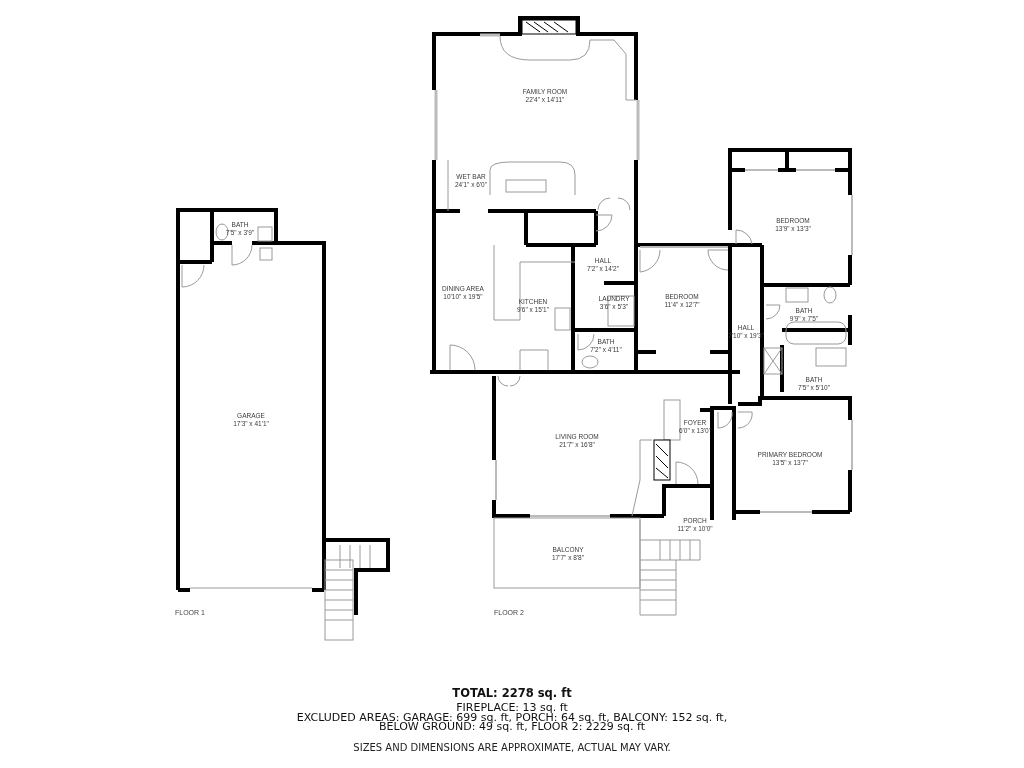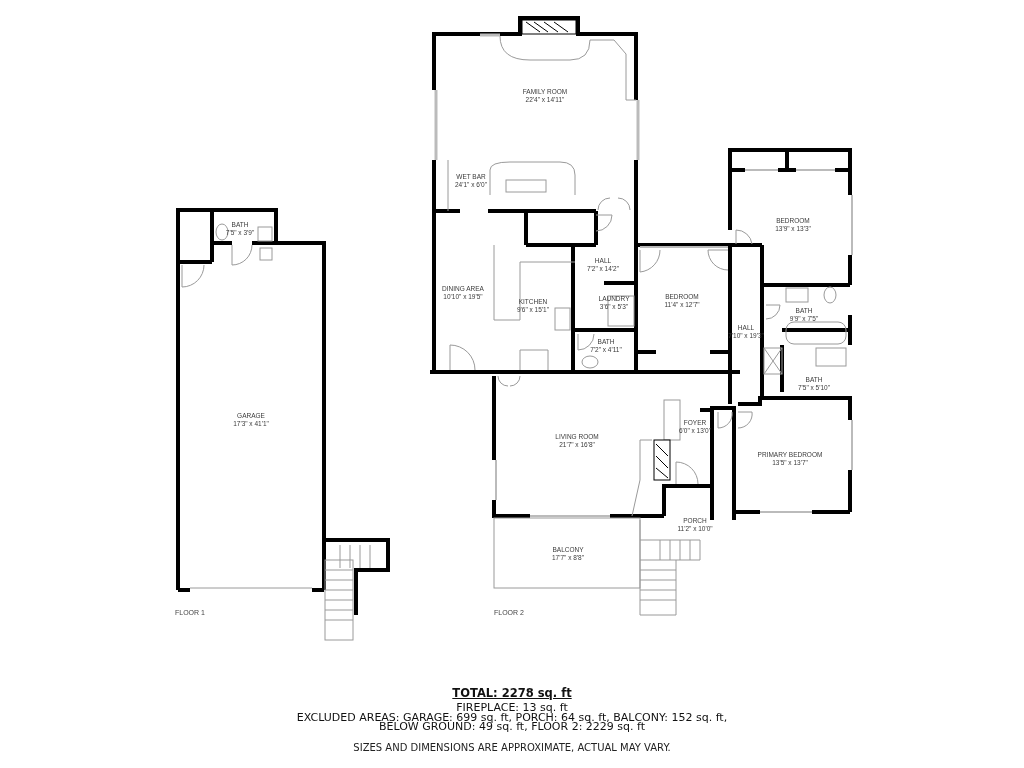--- a/index.html
+++ b/index.html
@@ -5,21 +5,21 @@
   html, body { margin: 0; padding: 0; background: #ffffff; }
   body { width: 1024px; height: 768px; position: relative; overflow: hidden;
          font-family: "DejaVu Sans", sans-serif; color: #333; }
   svg.plan { position: absolute; left: 0; top: 0; }
   .lbl { position: absolute; text-align: center; font-family: "Liberation Sans", sans-serif;
          font-size: 6.5px; line-height: 8px; color: #3a3a3a; white-space: nowrap;
          transform: translateX(-50%); }
   .floor-lbl { position: absolute; font-family: "Liberation Sans", sans-serif; font-size: 7px; color: #444; }
   .summary { position: absolute; left: 0; width: 1024px; text-align: center;
              font-family: "DejaVu Sans", sans-serif; color: #111; }
-  .s-total { top: 686px; font-size: 11.5px; font-weight: bold; text-decoration: underline; }
+  .s-total { top: 686px; font-size: 11.5px; font-weight: bold; }
   .s-line { font-size: 11px; }
   .s1 { top: 720px; } .s2 { top: 711px; text-align: center; } .s3 { top: 701px; }
   .s-note { top: 742px; font-size: 10px; color: #222; }
 </style>
 </head>
 <body>
 
 <svg class="plan" width="1024" height="768" viewBox="0 0 1024 768">
   <g fill="none" stroke="#000" stroke-width="4">
 

